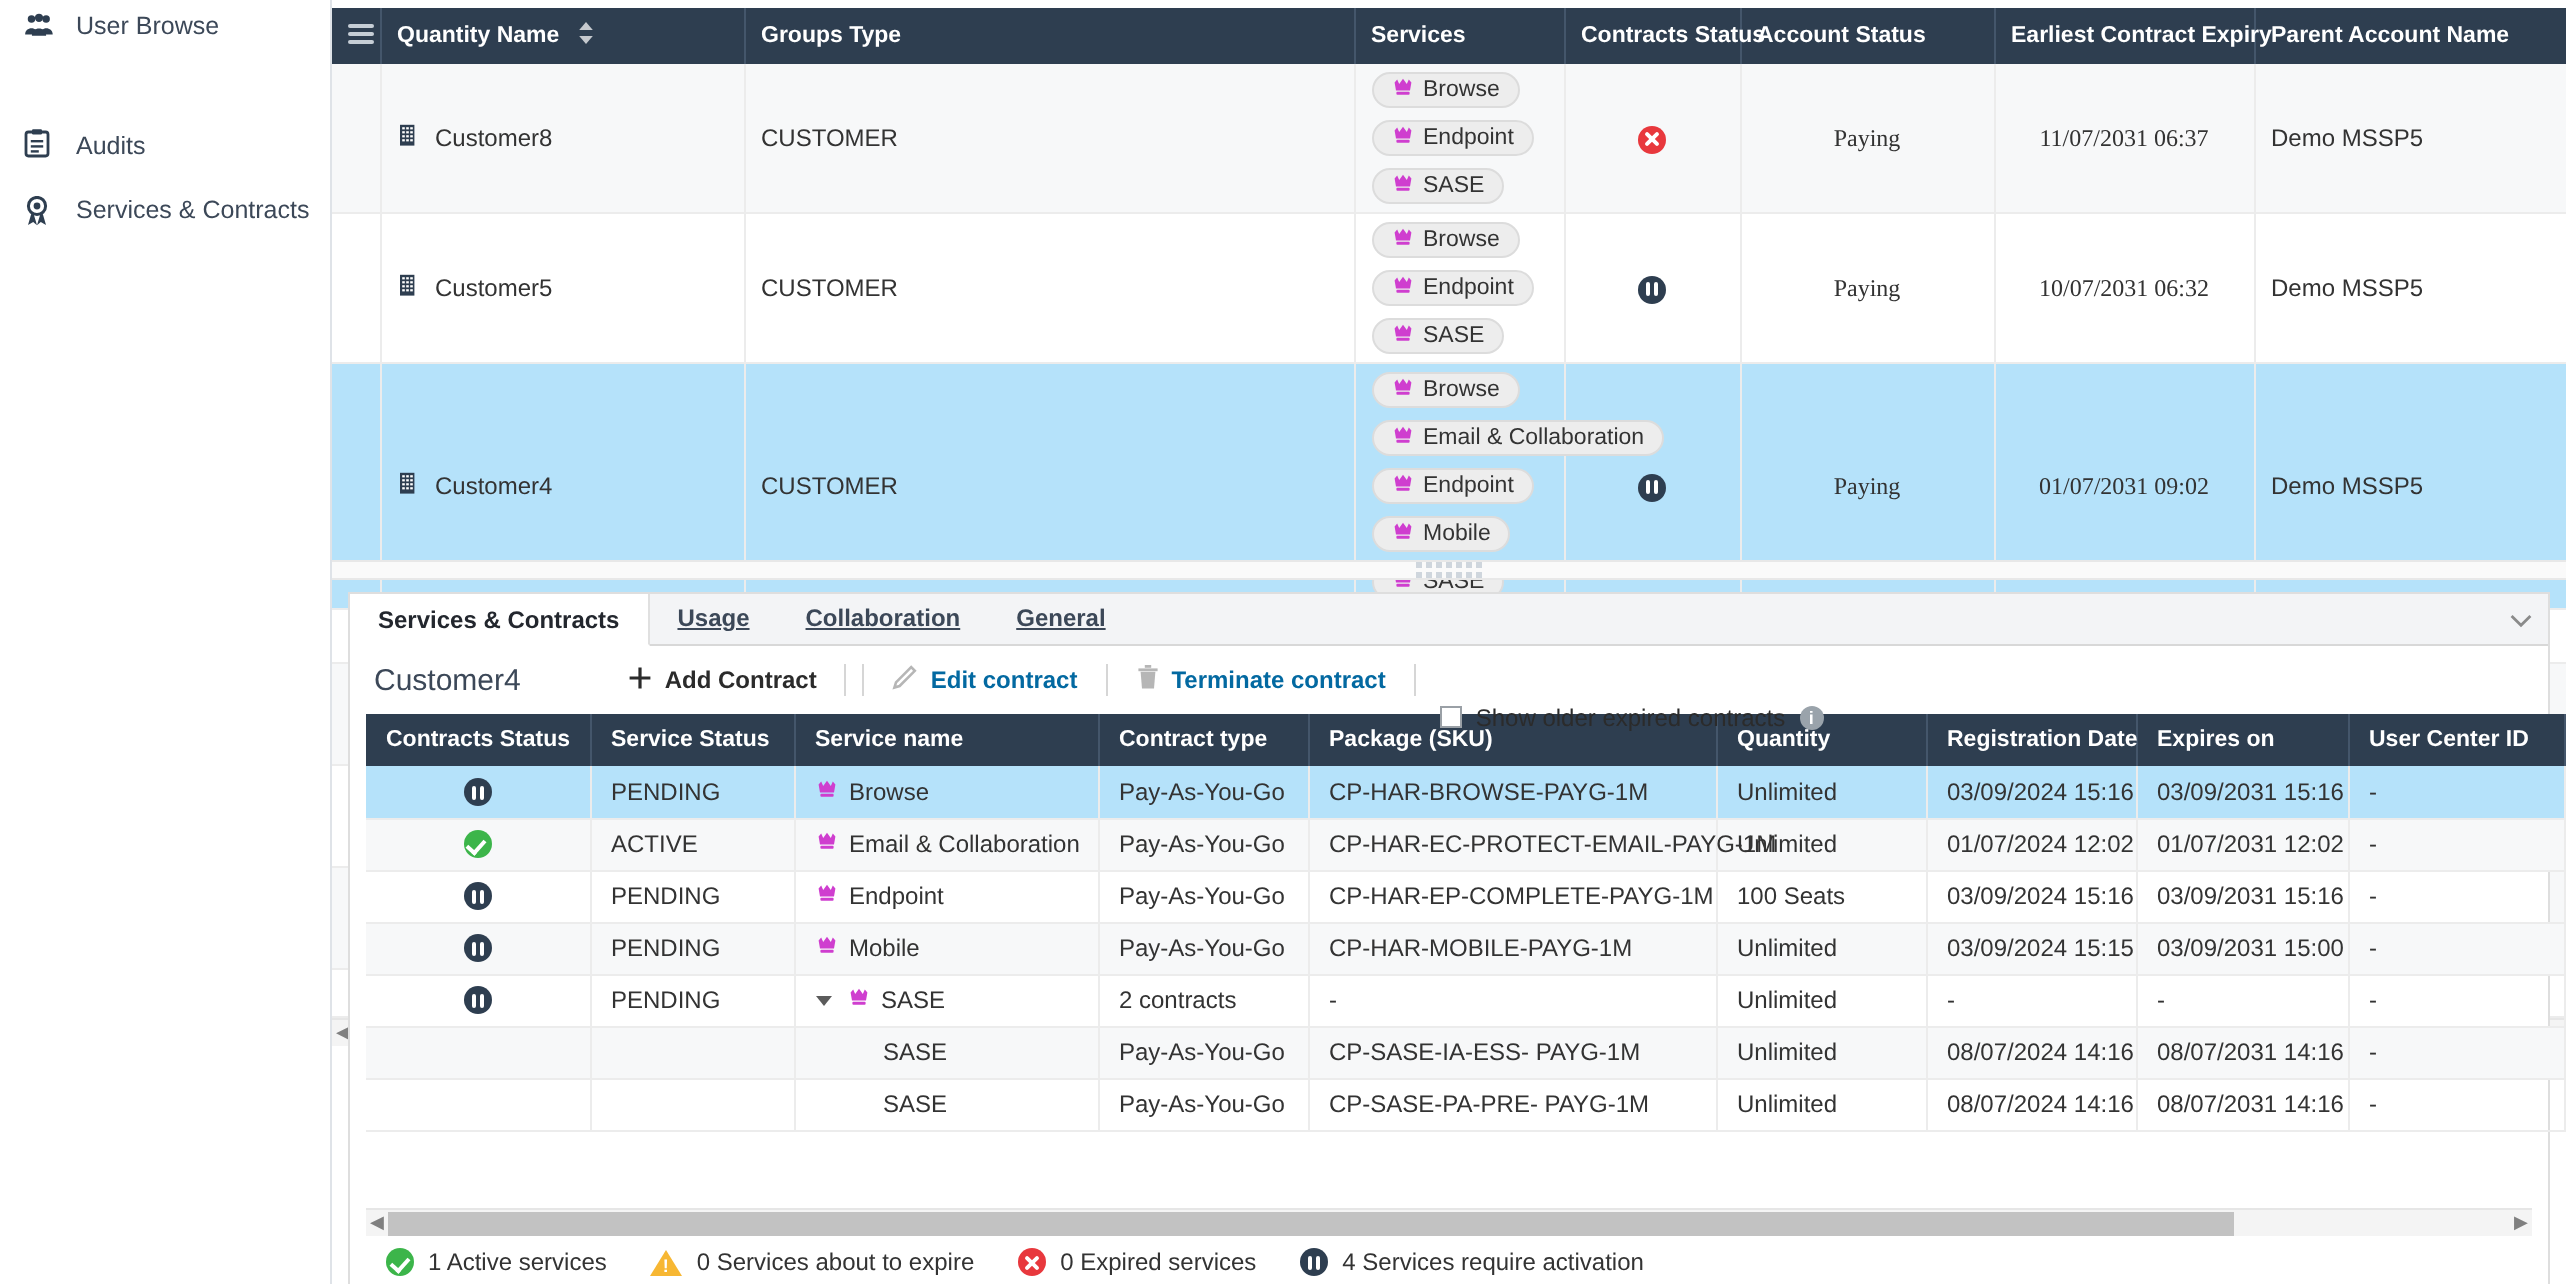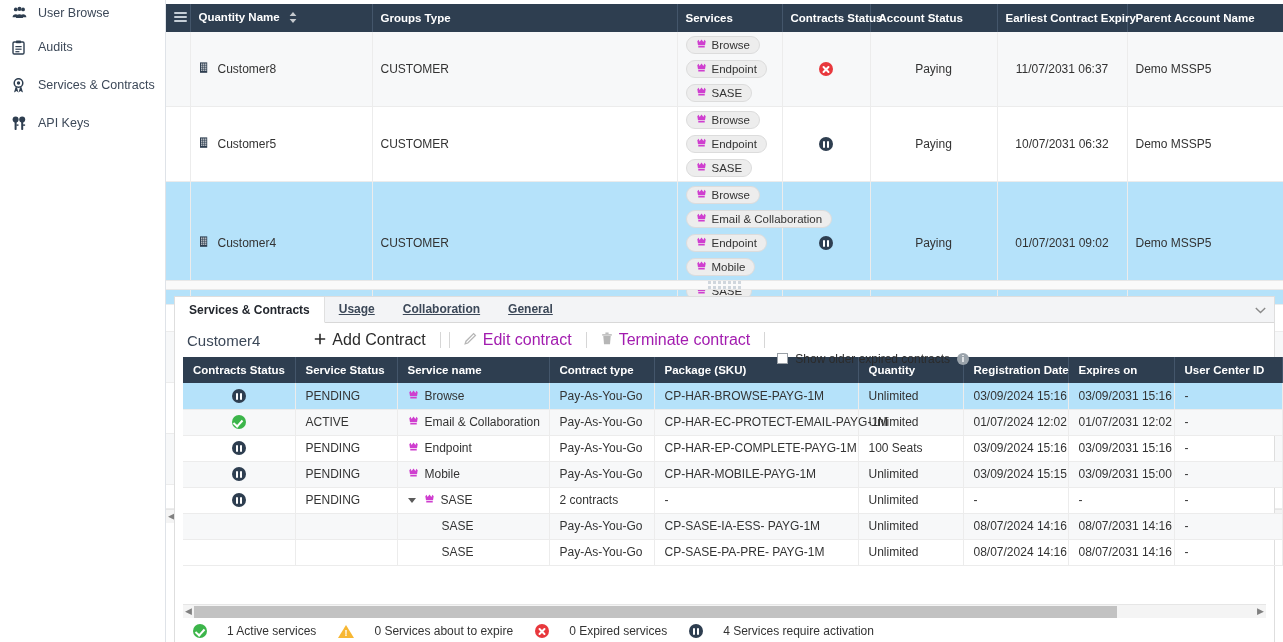--- a/index.html
+++ b/index.html
@@ -60,21 +60,21 @@
   table.grid td {
     height: 24px;
     padding: 2px 8px;
     border-bottom: 1px solid #ececec;
     border-right: 1px solid #ececec;
     font-size: 12px;
     color: #333;
     vertical-align: middle;
     white-space: nowrap;
   }
-  table.grid td.center { text-align: center; }
+  table.grid td.center { text-align: center; font-family: Liberation Serif, serif; }
   table.grid tr.alt td { background: #f7f8f9; }
   table.grid tr.sel td { background: #b5e2fa; }
   .hamburger-cell { width: 24px; }
   .hmb { display:inline-block; width: 13px; }
   .hmb i { display:block; height:2px; background:#c6ced6; margin:2px 0; border-radius:1px;}
 
   .sort-ico { display:inline-block; margin-left:6px; vertical-align: middle; opacity:.85;}
 
   
   .acct { display:flex; align-items:center; gap:6px; }
@@ -151,24 +151,24 @@
   .tab.active { background:#ffffff; color:#23272e; border-bottom:1px solid #fff; margin-bottom:-1px; }
   .tab:not(.active) { border-right:none;text-decoration:underline; }
   .tabbar-chevron { position:absolute; right:8px; top:6px; color:#7a7a7a; cursor:pointer; }
 
   #toolbar {
     height:34px; display:flex; align-items:center; padding:0 12px; gap:0;
     background:#fff;
   }
   #cust-title { font-size:15px; color:#3c4858; margin-right:44px; }
   .tb-btn {
-    display:flex; align-items:center; gap:6px; font-size:16px; color:#2b2b2b;
-    padding:0 10px; height:22px; cursor:pointer; white-space:nowrap;
-  }
-  .tb-btn.disabled { color:#a21caf; cursor:default; }
+    display:flex; align-items:center; gap:6px; font-size:12px; color:#2b2b2b;
+    padding:0 10px; height:22px; cursor:pointer; white-space:nowrap;font-weight:bold;
+  }
+  .tb-btn.disabled { color:#0369a1; cursor:default; }
   .tb-sep { width:1px; height:16px; background:#d6d6d6; margin:0 4px; }
   .tb-check { display:flex; align-items:center; gap:7px; font-size:12px; margin-left:8px;margin-top:37px; }
   .cbox { width:11px; height:11px; border:1px solid #9aa0a6; background:#fff; display:inline-block; }
   .info-ico { width:12px; height:12px; border-radius:50%; background:#9aa3ab; color:#fff; font-size:9px;
               display:inline-flex; align-items:center; justify-content:center; font-weight:bold; }
 
   
   #contracts-wrap { padding:0 8px; }
   table.ctable { border-collapse: collapse; width: 1099px; table-layout: fixed; }
   table.ctable th {
@@ -187,21 +187,21 @@
   .svc.child { padding-left:34px; }
   .caret { display:inline-block; width:0;height:0; border-left:4px solid transparent;border-right:4px solid transparent;
            border-top:5px solid #5b5b5b; margin-right:2px; cursor:pointer;}
 
   
   #legend {
     position:absolute; left:8px; right:8px; bottom:0; height:22px;
     display:flex; align-items:center; gap:10px; padding-left:10px;
     background:#fff; font-size:12px; color:#333;
   }
-  .lg { display:flex; align-items:center; gap:20px; margin-right:12px;justify-content:space-between; }
+  .lg { display:flex; align-items:center; gap:7px; margin-right:12px;justify-content:space-between; }
   .tri { width:0;height:0;border-left:8px solid transparent;border-right:8px solid transparent;border-bottom:13px solid #f7b733; position:relative;}
   .tri::after{content:"!"; position:absolute; left:-2px; top:3px; font-size:9px; color:#fff; font-weight:bold;}
 </style>
 </head>
 <body>
 
 <div id="app">
 
   <nav id="sidebar">
     <div class="nav-item" style="margin-top:0;">
@@ -213,21 +213,21 @@
               <circle cx="8" cy="2.6" r="2.2"></circle>
               <path d="M0.6 11.5c0-2.1 1.6-3.3 3.4-3.3s3.4 1.2 3.4 3.3z"></path>
               <path d="M8.6 11.5c0-2.1 1.6-3.3 3.3-3.3s3.4 1.2 3.4 3.3z"></path>
               <path d="M4.2 12.2c0-2.5 1.8-3.9 3.8-3.9s3.8 1.4 3.8 3.9z"></path>
             </g>
           </svg>
       </span>
       <span class="nav-label">User Browse</span>
     </div>
 
-    <div class="nav-item" style="margin-top:8px;">
+    <div class="nav-item" style="margin-top:28px;align-items:flex-end;">
       <span class="nav-ico">
         <svg width="13" height="15" viewBox="0 0 13 15">
             <rect x="1" y="2" width="11" height="12" rx="1.2" fill="none" stroke="#2e3e50" stroke-width="1.4"></rect>
             <rect x="4" y="0.6" width="5" height="2.6" rx="0.6" fill="#2e3e50"></rect>
             <rect x="3.4" y="6" width="6.2" height="1.2" fill="#2e3e50"></rect>
             <rect x="3.4" y="8.6" width="6.2" height="1.2" fill="#2e3e50"></rect>
             <rect x="3.4" y="11.1" width="4" height="1.2" fill="#2e3e50"></rect>
           </svg>
       </span>
       <span class="nav-label">Audits</span>
@@ -238,35 +238,20 @@
         <svg width="13" height="15" viewBox="0 0 13 15">
             <circle cx="6.5" cy="5" r="4.3" fill="none" stroke="#2e3e50" stroke-width="1.5"></circle>
             <circle cx="6.5" cy="5" r="1.7" fill="#2e3e50"></circle>
             <path d="M3.6 9 L2 14.5 L4.6 13 L6.5 14.6 L4.9 9.2z" fill="#2e3e50"></path>
             <path d="M9.4 9 L11 14.5 L8.4 13 L6.5 14.6 L8.1 9.2z" fill="#2e3e50"></path>
           </svg>
       </span>
       <span class="nav-label">Services &amp; Contracts</span>
     </div>
 
-    <div class="nav-item" style="margin-top:12px;">
-      <span class="nav-ico">
-        <svg width="14" height="15" viewBox="0 0 14 15">
-            <g fill="#2e3e50">
-              <circle cx="3.6" cy="3.6" r="3"></circle>
-              <rect x="2.6" y="5.6" width="2" height="8.4" rx="0.7"></rect>
-              <rect x="4.4" y="8.4" width="2.1" height="1.4"></rect>
-              <circle cx="10.2" cy="3.6" r="3"></circle>
-              <rect x="9.2" y="5.6" width="2" height="8.4" rx="0.7"></rect>
-              <rect x="11" y="8.4" width="2.1" height="1.4"></rect>
-            </g>
-          </svg>
-      </span>
-      <span class="nav-label">API Keys</span>
-    </div>
 
   </nav>
 
   <div id="main">
 
     <section id="accounts-panel">
       <table class="grid">
         <colgroup>
           <col style="width:24px">
             <col style="width:100px">

